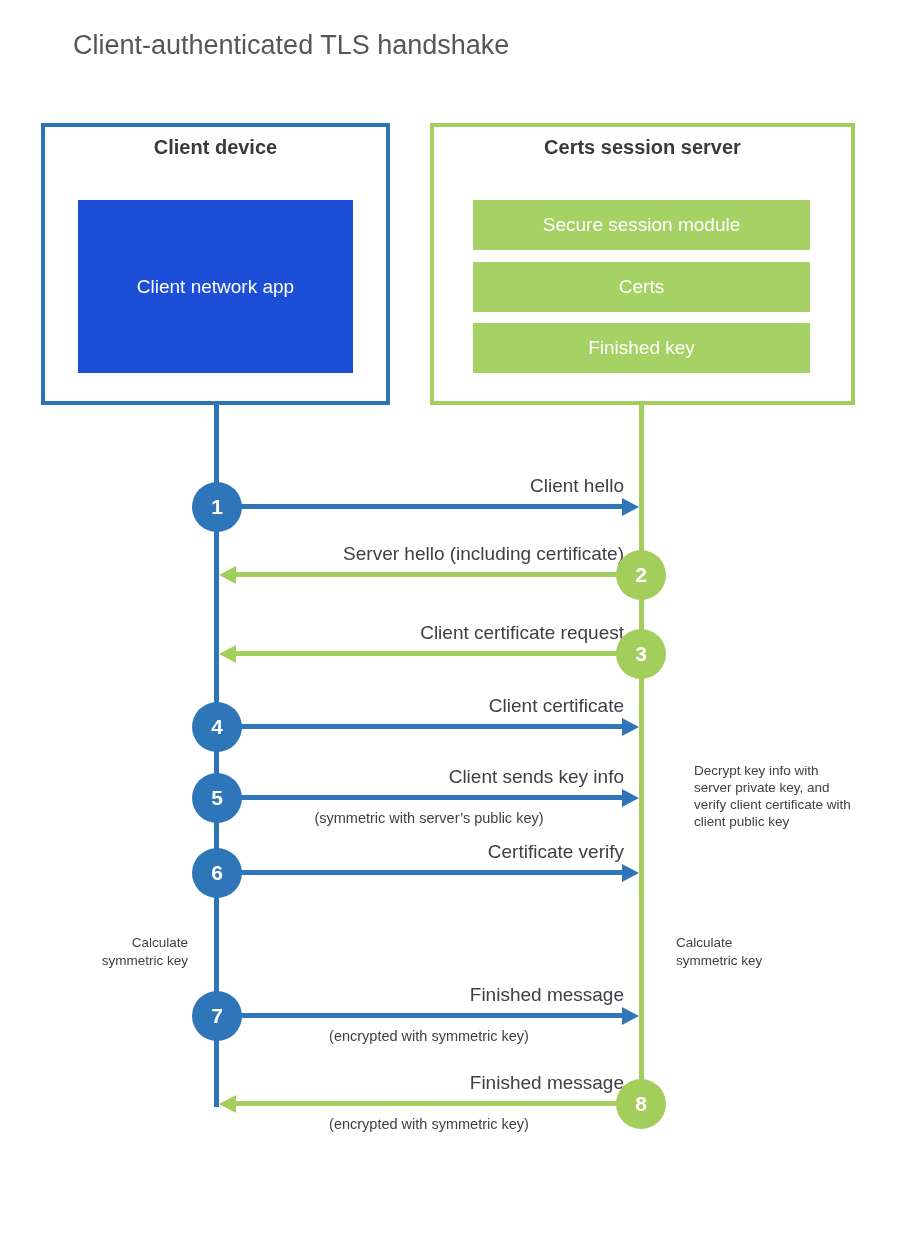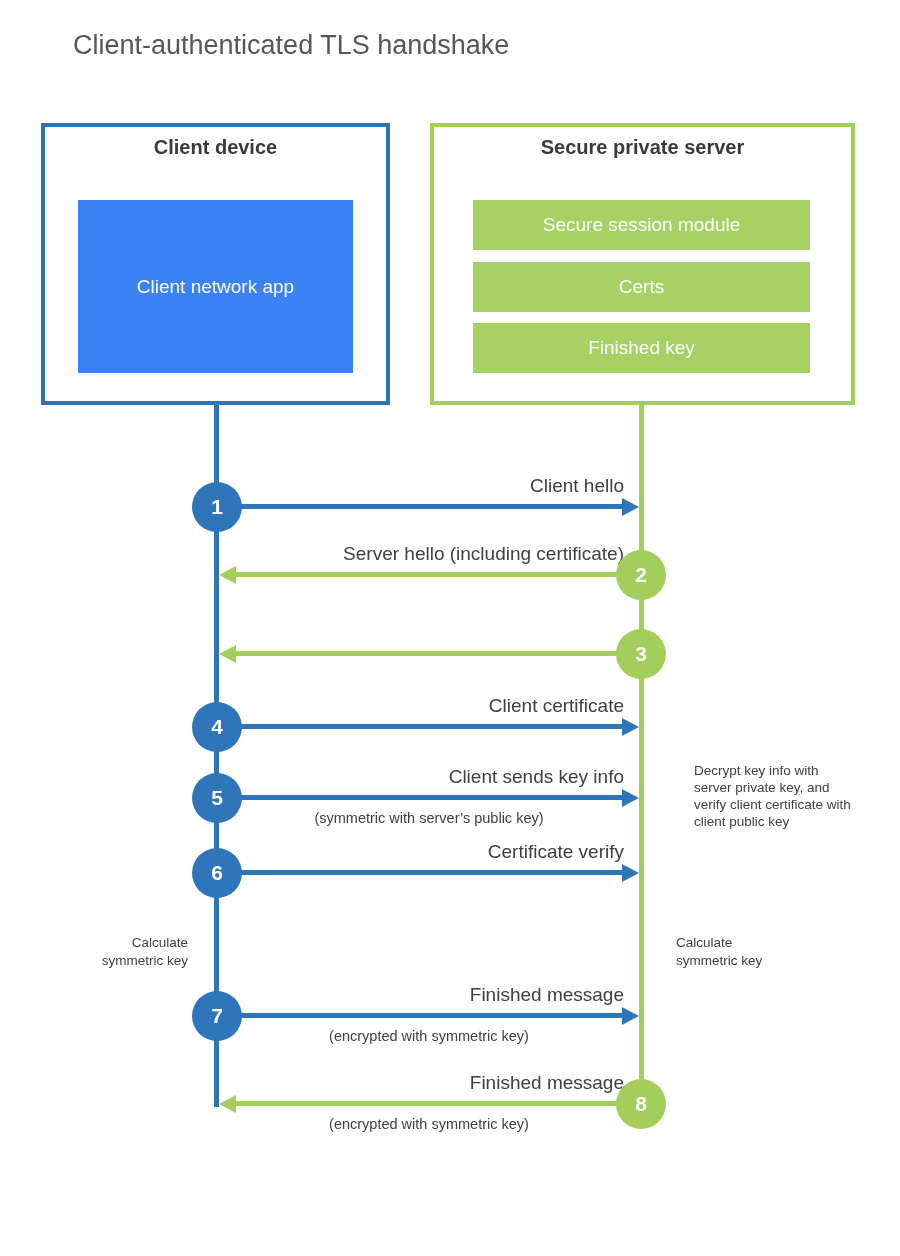--- a/index.html
+++ b/index.html
@@ -13,21 +13,21 @@
   }
   
   .actor-box{position:absolute;top:123px;height:282px;background:#ffffff;box-sizing:border-box;}
   .actor-box.client{left:41px;width:349px;border:4px solid #2e75b6;}
   .actor-box.server{left:430px;width:425px;border:4px solid #a3ce5c;}
   .actor-title{
     position:absolute;left:0;right:0;top:9px;text-align:center;
     font-size:20px;font-weight:bold;color:#3a3a3a;
   }
   .client-app{
-    position:absolute;left:33px;top:73px;width:275px;height:173px;background:#3b82f6;
+    position:absolute;left:33px;top:73px;width:275px;height:173px;background:#1d4ed8;
     display:flex;align-items:center;justify-content:center;text-align:center;
     color:#ffffff;font-size:19px;line-height:27px;padding:0 40px;box-sizing:border-box;
   }
   .server-bar{
     position:absolute;left:39px;width:337px;height:50px;background:#a6d165;
     display:flex;align-items:center;justify-content:center;
     color:#ffffff;font-size:19px;
   }
   .server-bar.b1{top:73px;}
   .server-bar.b2{top:135px;}
@@ -74,39 +74,40 @@
 <div class="canvas">
 
   <div class="page-title">Client-authenticated TLS handshake</div>
 
   <div class="actor-box client">
     <div class="actor-title">Client device</div>
     <div class="client-app">Client network app</div>
   </div>
 
   <div class="actor-box server">
-    <div class="actor-title">Secure private server</div>
+    <div class="actor-title">Certs session server</div>
     <div class="server-bar b2">Certs</div>
     <div class="server-bar b1">Secure session module</div>
     <div class="server-bar b3">Finished key</div>
   </div>
 
   <div class="lifeline blue"></div>
   <div class="lifeline green"></div>
 
   <div class="msg-label" style="top:473px">Client hello</div>
   <div class="shaft blue" style="top:504px"></div>
   <div class="head right" style="top:498px"></div>
   <div class="circle blue" style="top:482px">1</div>
 
   <div class="msg-label" style="top:541px">Server hello (including certificate)</div>
   <div class="shaft green" style="top:572px"></div>
   <div class="head left" style="top:566px"></div>
   <div class="circle green" style="top:550px">2</div>
 
+  <div class="msg-label" style="top:620px">Client certificate request</div>
   <div class="shaft green" style="top:651px"></div>
   <div class="head left" style="top:645px"></div>
   <div class="circle green" style="top:629px">3</div>
 
   <div class="msg-label" style="top:693px">Client certificate</div>
   <div class="shaft blue" style="top:724px"></div>
   <div class="head right" style="top:718px"></div>
   <div class="circle blue" style="top:702px">4</div>
 
   <div class="msg-label" style="top:764px">Client sends key info</div>

